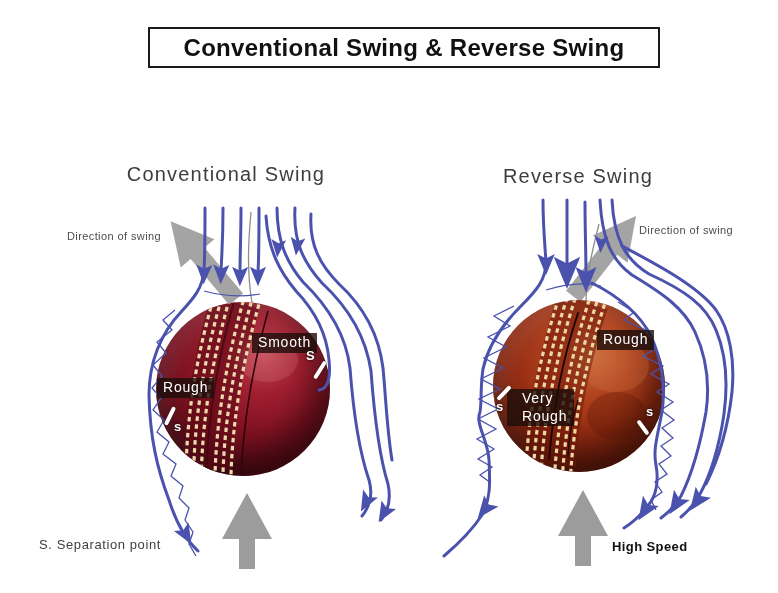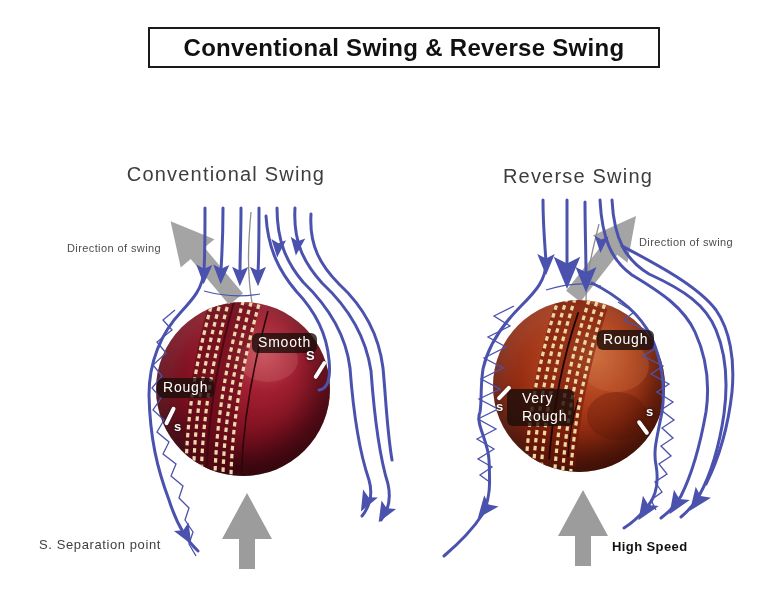--- a/index.html
+++ b/index.html
@@ -6,25 +6,25 @@
   .stage{position:relative;width:778px;height:593px;background:#fff;overflow:hidden;
          font-family:"Liberation Sans", sans-serif;}
   .title-box{position:absolute;left:148px;top:27px;width:512px;height:41px;
              border:2px solid #1a1a1a;box-sizing:border-box;display:flex;
              align-items:center;justify-content:center;}
   .title-box span{font-size:24px;font-weight:bold;color:#111;letter-spacing:.3px;}
   .heading{position:absolute;font-size:20px;color:var(--heading,#3d3d3d);
            letter-spacing:1.2px;text-align:center;}
   .heading.lft{left:95px;top:163px;width:262px;}
   .heading.rgt{left:460px;top:165px;width:236px;}
-  .dir-label{position:absolute;font-size:11px;color:#4d4d4d;letter-spacing:.4px;margin-top:12px;}
+  .dir-label{position:absolute;font-size:11px;color:#4d4d4d;letter-spacing:.4px;}
   .dir-label.lft{left:67px;top:230px;}
   .dir-label.rgt{left:639px;top:224px;}
   .lbl{position:absolute;background:var(--label-bg,rgba(28,14,10,.8));color:#fff;
-       font-size:14px;letter-spacing:.8px;padding:1px 6px;line-height:1.25;border-radius:6px;}
+       font-size:14px;letter-spacing:.8px;padding:1px 6px;line-height:1.25;}
   .sletter{position:absolute;color:#fff;font-size:13px;font-weight:bold;
            text-shadow:0 0 3px rgba(0,0,0,.95);}
   .tick{position:absolute;width:4px;background:#fff;border-radius:2px;
         box-shadow:0 0 2px rgba(0,0,0,.5);}
   .footnote{position:absolute;left:33px;top:537px;font-size:13px;color:#3f3f3f;letter-spacing:.6px;margin-left:6px;}
   .high-speed{position:absolute;left:612px;top:539px;font-size:13px;font-weight:bold;color:#111;letter-spacing:.4px;text-align:center;}
   .lay{position:absolute;left:0;top:0;width:778px;height:593px;}
   .ball{position:absolute;border-radius:50%;overflow:hidden;}
   .ball.lft{left:156px;top:302px;width:174px;height:174px;
     background:radial-gradient(circle at 62% 30%, #c14a56 0%, #a01f30 24%, #831222 48%, #5c0a16 78%, #3c050d 100%);

